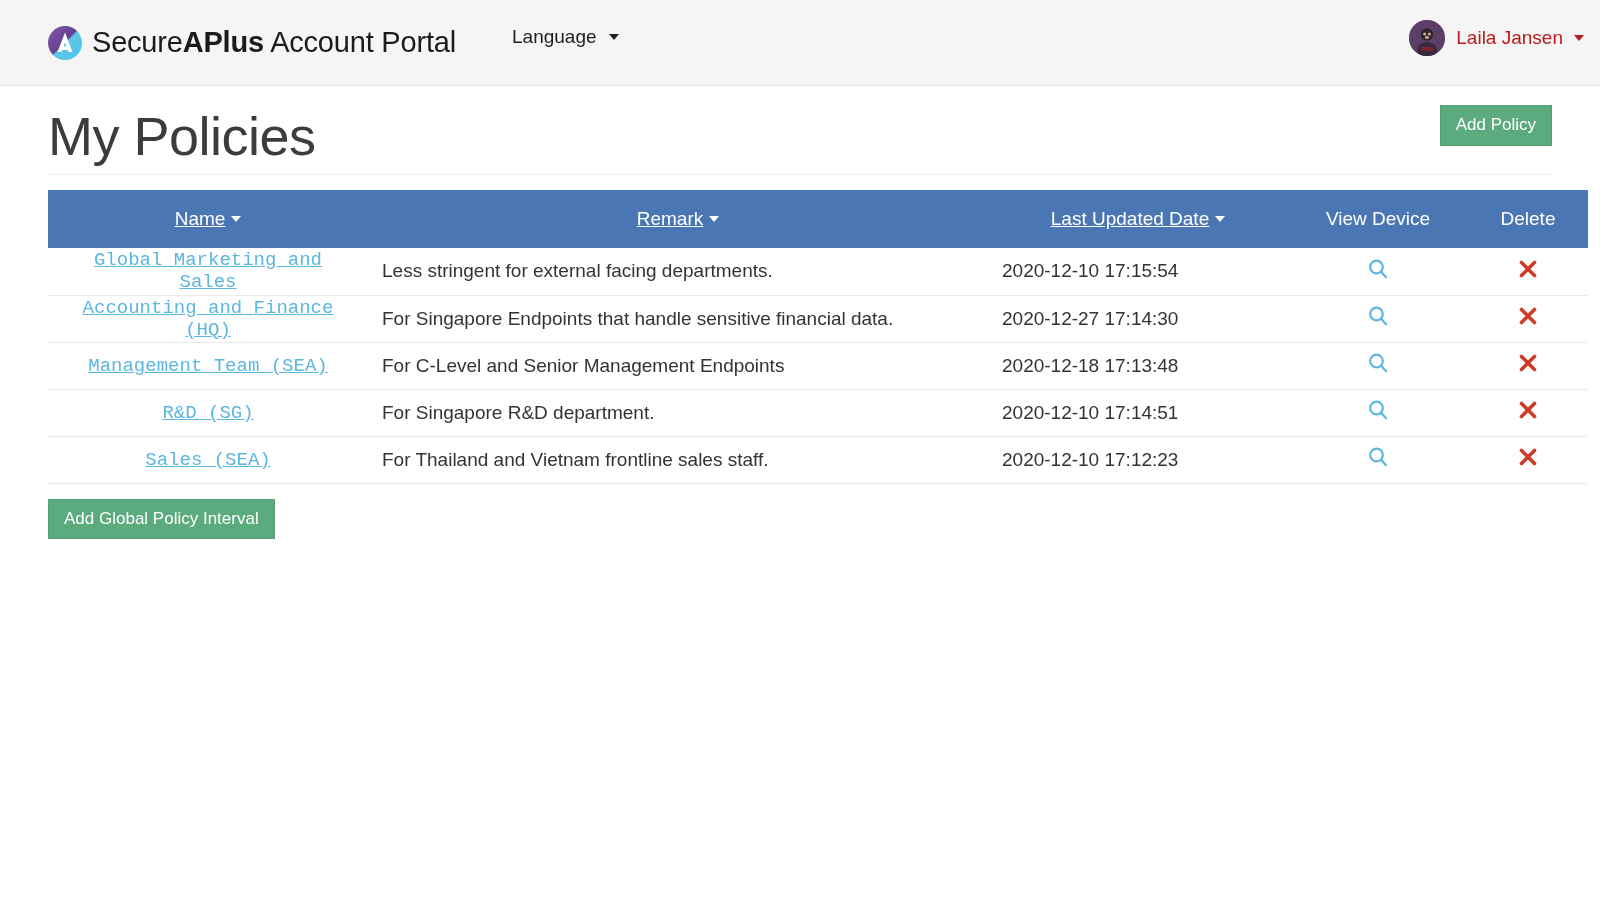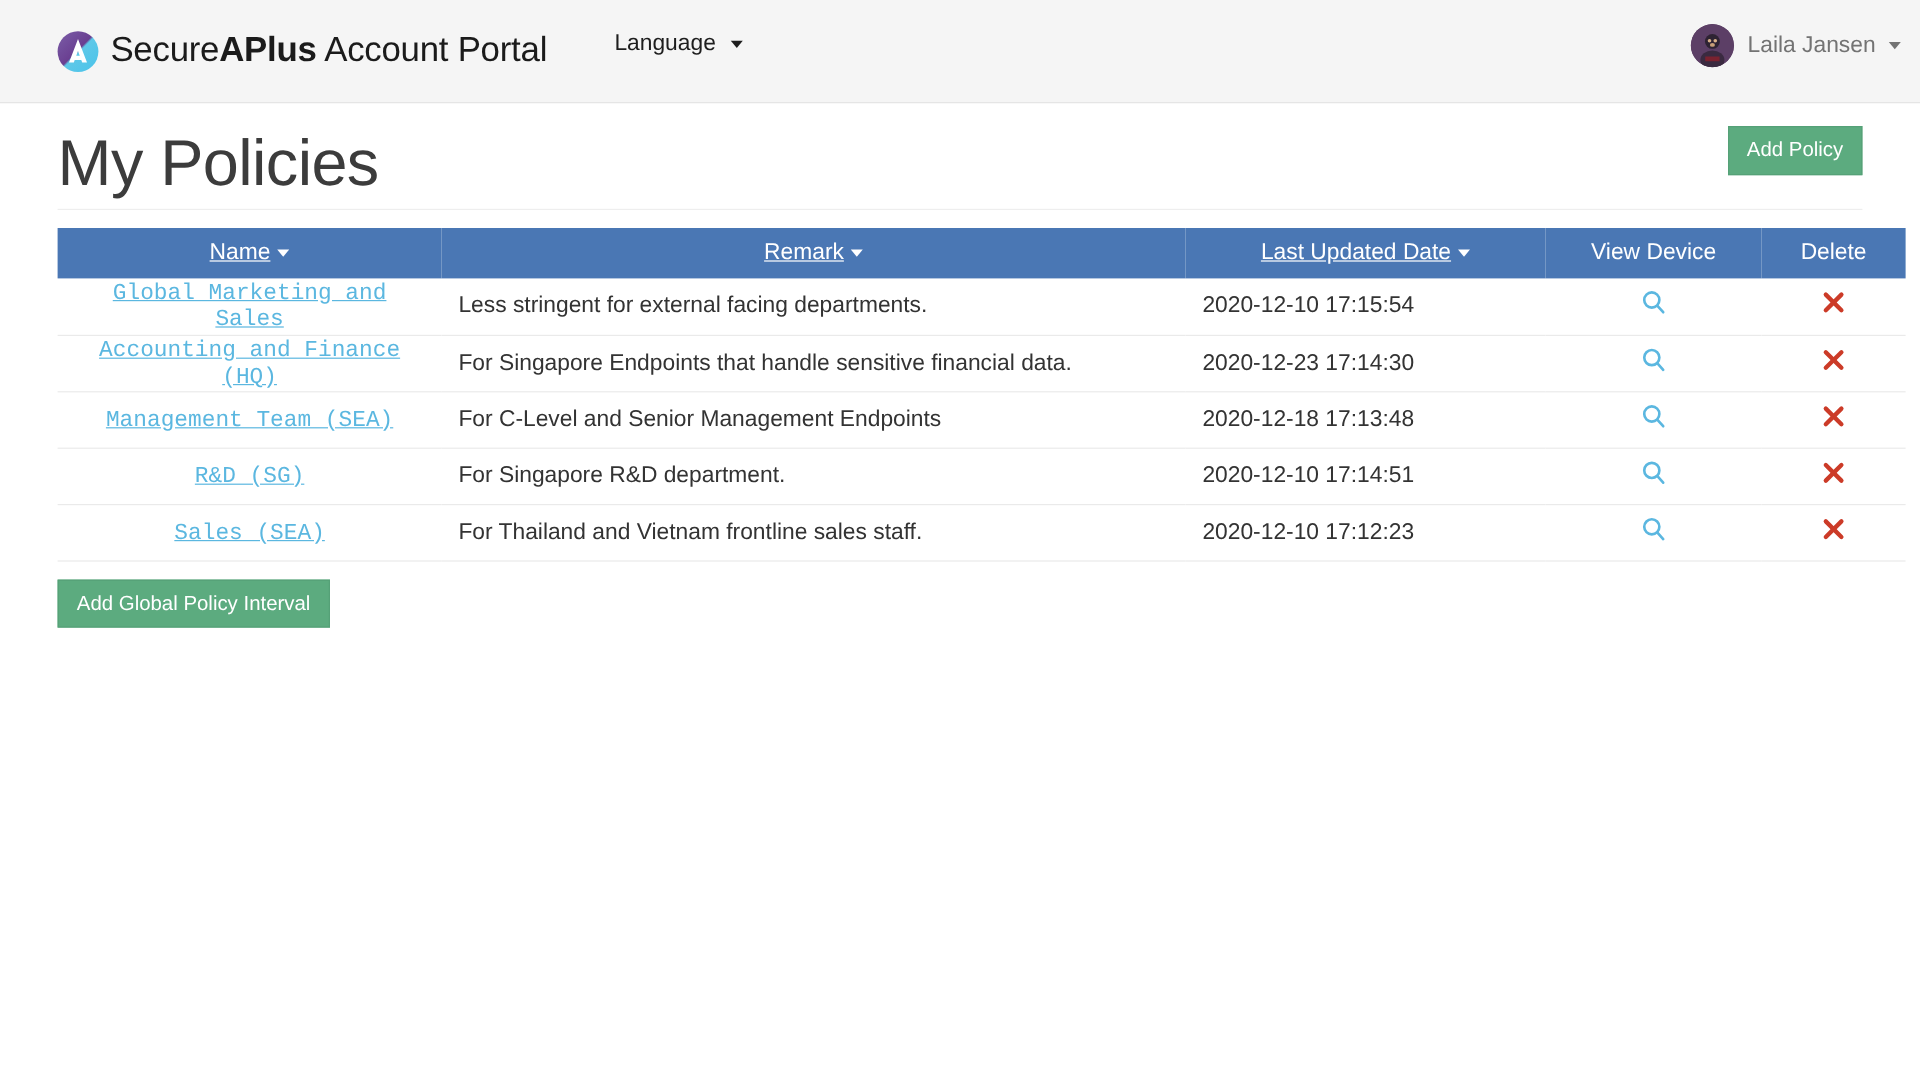--- a/index.html
+++ b/index.html
@@ -69,21 +69,21 @@
   }
 
   .nav-user {
     position: absolute;
     right: 16px;
     top: 20px;
     display: flex;
     align-items: center;
     gap: 11px;
     text-decoration: none;
-    color: #737373;
+    color: #b91c1c;
   }
   .avatar {
     width: 36px;
     height: 36px;
     border-radius: 50%;
     overflow: hidden;
     display: block;
     background: #5b3f63;
     flex: 0 0 auto;
   }
@@ -133,21 +133,21 @@
   table.policies {
     width: 100%;
     border-collapse: collapse;
     table-layout: fixed;
   }
   table.policies thead th {
     background: #4a77b4;
     color: #ffffff;
     font-weight: 400;
     font-size: 19px;
-    height: 42px;
+    height: 58px;
     padding: 0 14px;
     vertical-align: middle;
   }
   .th-sort {
     color: #ffffff;
     text-decoration: underline;
     cursor: pointer;
     display: inline-flex;
     align-items: center;
     gap: 6px;
@@ -310,21 +310,21 @@
               </svg>
           </button>
         </td>
       </tr>
 
       <tr>
         <td class="cell-name">
           <a class="policy-link" href="#">Accounting and Finance (HQ)</a>
         </td>
         <td class="cell-remark">For Singapore Endpoints that handle sensitive financial data.</td>
-        <td class="cell-date">2020-12-23 17:14:30</td>
+        <td class="cell-date">2020-12-27 17:14:30</td>
         <td class="cell-view">
           <button class="icon-btn icon-search">
             <svg width="22" height="22" viewBox="0 0 22 22">
                 <circle cx="9.5" cy="9" r="6.3" fill="none" stroke="#5bb7e0" stroke-width="2.2"></circle>
                 <line x1="14.2" y1="13.8" x2="19" y2="19.2" stroke="#5bb7e0" stroke-width="2.2" stroke-linecap="round"></line>
               </svg>
           </button>
         </td>
         <td class="cell-delete">
           <button class="icon-btn icon-delete">

